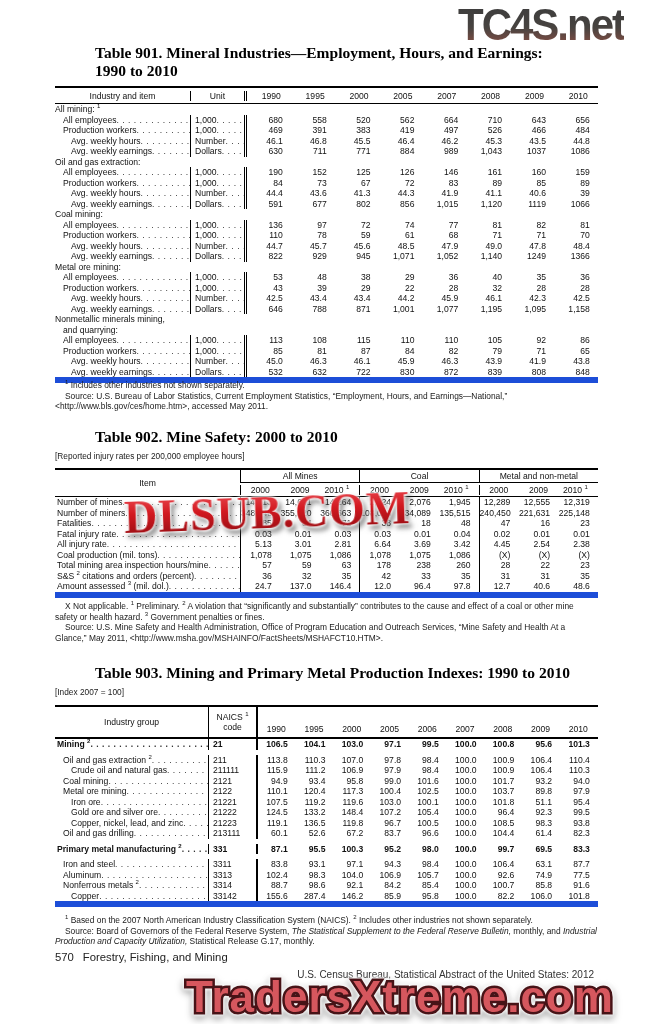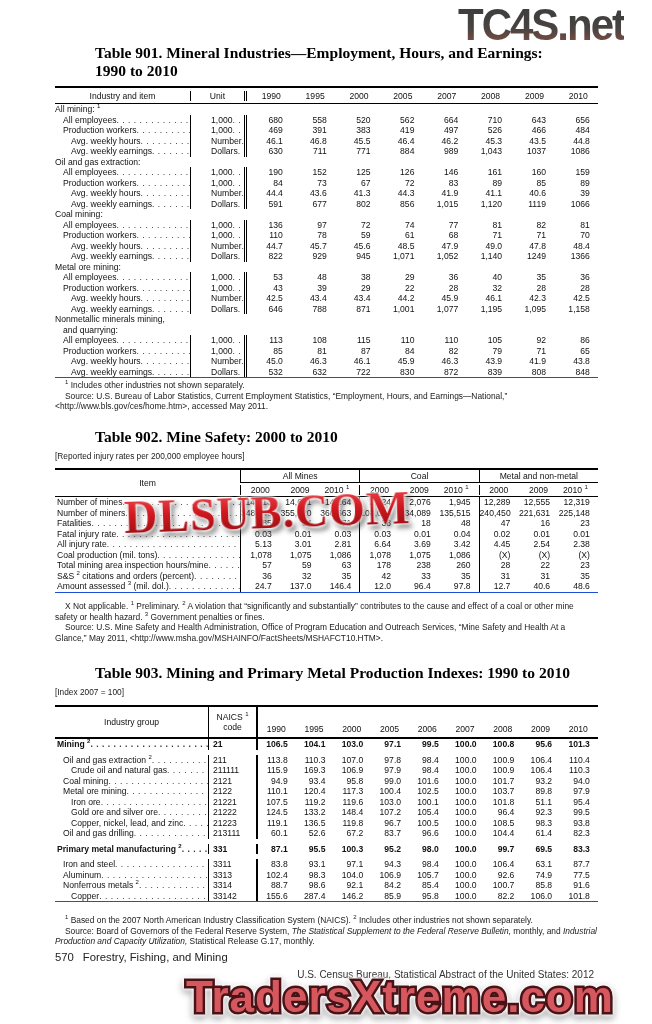--- a/index.html
+++ b/index.html
@@ -3,34 +3,34 @@
 <meta charset="utf-8">
 <style>
   html,body{margin:0;padding:0;background:#e8e8e8;}
   .page{position:relative;width:652px;height:1024px;background:#ffffff;
         font-family:"Liberation Sans",sans-serif;color:#111;overflow:hidden;margin:0 auto;}
   .sec{position:absolute;left:55px;width:543px;}
   .t-title{font-family:"Liberation Serif",serif;font-weight:bold;font-size:15.5px;line-height:18px;color:#000;margin-left:40px;}
   .t-note{font-size:8.3px;margin-top:5px;color:#1a1a1a;}
 
   
-  .tbl{margin-top:6px;border-bottom:1px solid #1d4ed8;}
+  .tbl{margin-top:6px;border-bottom:6px solid #1d4ed8;}
   .hd{display:flex;border-top:2px solid #000;border-bottom:1px solid #000;align-items:stretch;}
   .r{display:flex;height:10.5px;align-items:center;font-size:8.6px;line-height:10.5px;}
   sup{font-size:6px;vertical-align:super;line-height:0;}
   .lead{flex:1;overflow:hidden;white-space:nowrap;color:#333;min-width:0;}
   .lead::after{content:" . . . . . . . . . . . . . . . . . . . . . . . . . . . . . . . . . . . . . . . . . .";letter-spacing:.5px;}
   .vcell{text-align:right;padding-right:8px;box-sizing:border-box;}
   .hyr{text-align:right;padding-right:10px;box-sizing:border-box;font-size:8.6px;}
   .bold{font-weight:bold;}
 
   
   .c-i1{width:135px;box-sizing:border-box;display:flex;align-items:baseline;min-width:0;}
   .c-u1{width:57px;box-sizing:border-box;border-left:1px solid #000;border-right:3px double #000;
-        display:flex;align-items:baseline;padding-left:20px;min-width:0;}
+        display:flex;align-items:baseline;padding-left:4px;min-width:0;}
   .c-y1{width:43.87px;}
   .h901{height:15px;align-items:center;}
   .h901 .hc{font-size:8.6px;text-align:center;}
 
   
   .c-i2{width:185px;box-sizing:border-box;display:flex;align-items:baseline;min-width:0;padding-left:2px;}
   .c-v2{width:39.78px;}
   .gbl{border-left:1px solid #000;}
   .h902-item{width:185px;display:flex;align-items:center;justify-content:center;font-size:8.6px;}
   .h902-right{width:358px;display:flex;flex-direction:column;}
@@ -776,21 +776,21 @@
             <div class="c-v3 vcell">106.4</div>
             <div class="c-v3 vcell">110.4</div>
           </div>
           <div class="r">
             <div class="c-i3 ind2">
               <div>Crude oil and natural gas</div>
               <div class="lead"></div>
             </div>
             <div class="c-n3">211111</div>
             <div class="c-v3 vcell">115.9</div>
-            <div class="c-v3 vcell">169.3</div>
+            <div class="c-v3 vcell">111.2</div>
             <div class="c-v3 vcell">106.9</div>
             <div class="c-v3 vcell">97.9</div>
             <div class="c-v3 vcell">98.4</div>
             <div class="c-v3 vcell">100.0</div>
             <div class="c-v3 vcell">100.9</div>
             <div class="c-v3 vcell">106.4</div>
             <div class="c-v3 vcell">110.3</div>
           </div>
           <div class="r">
             <div class="c-i3 ind1">

